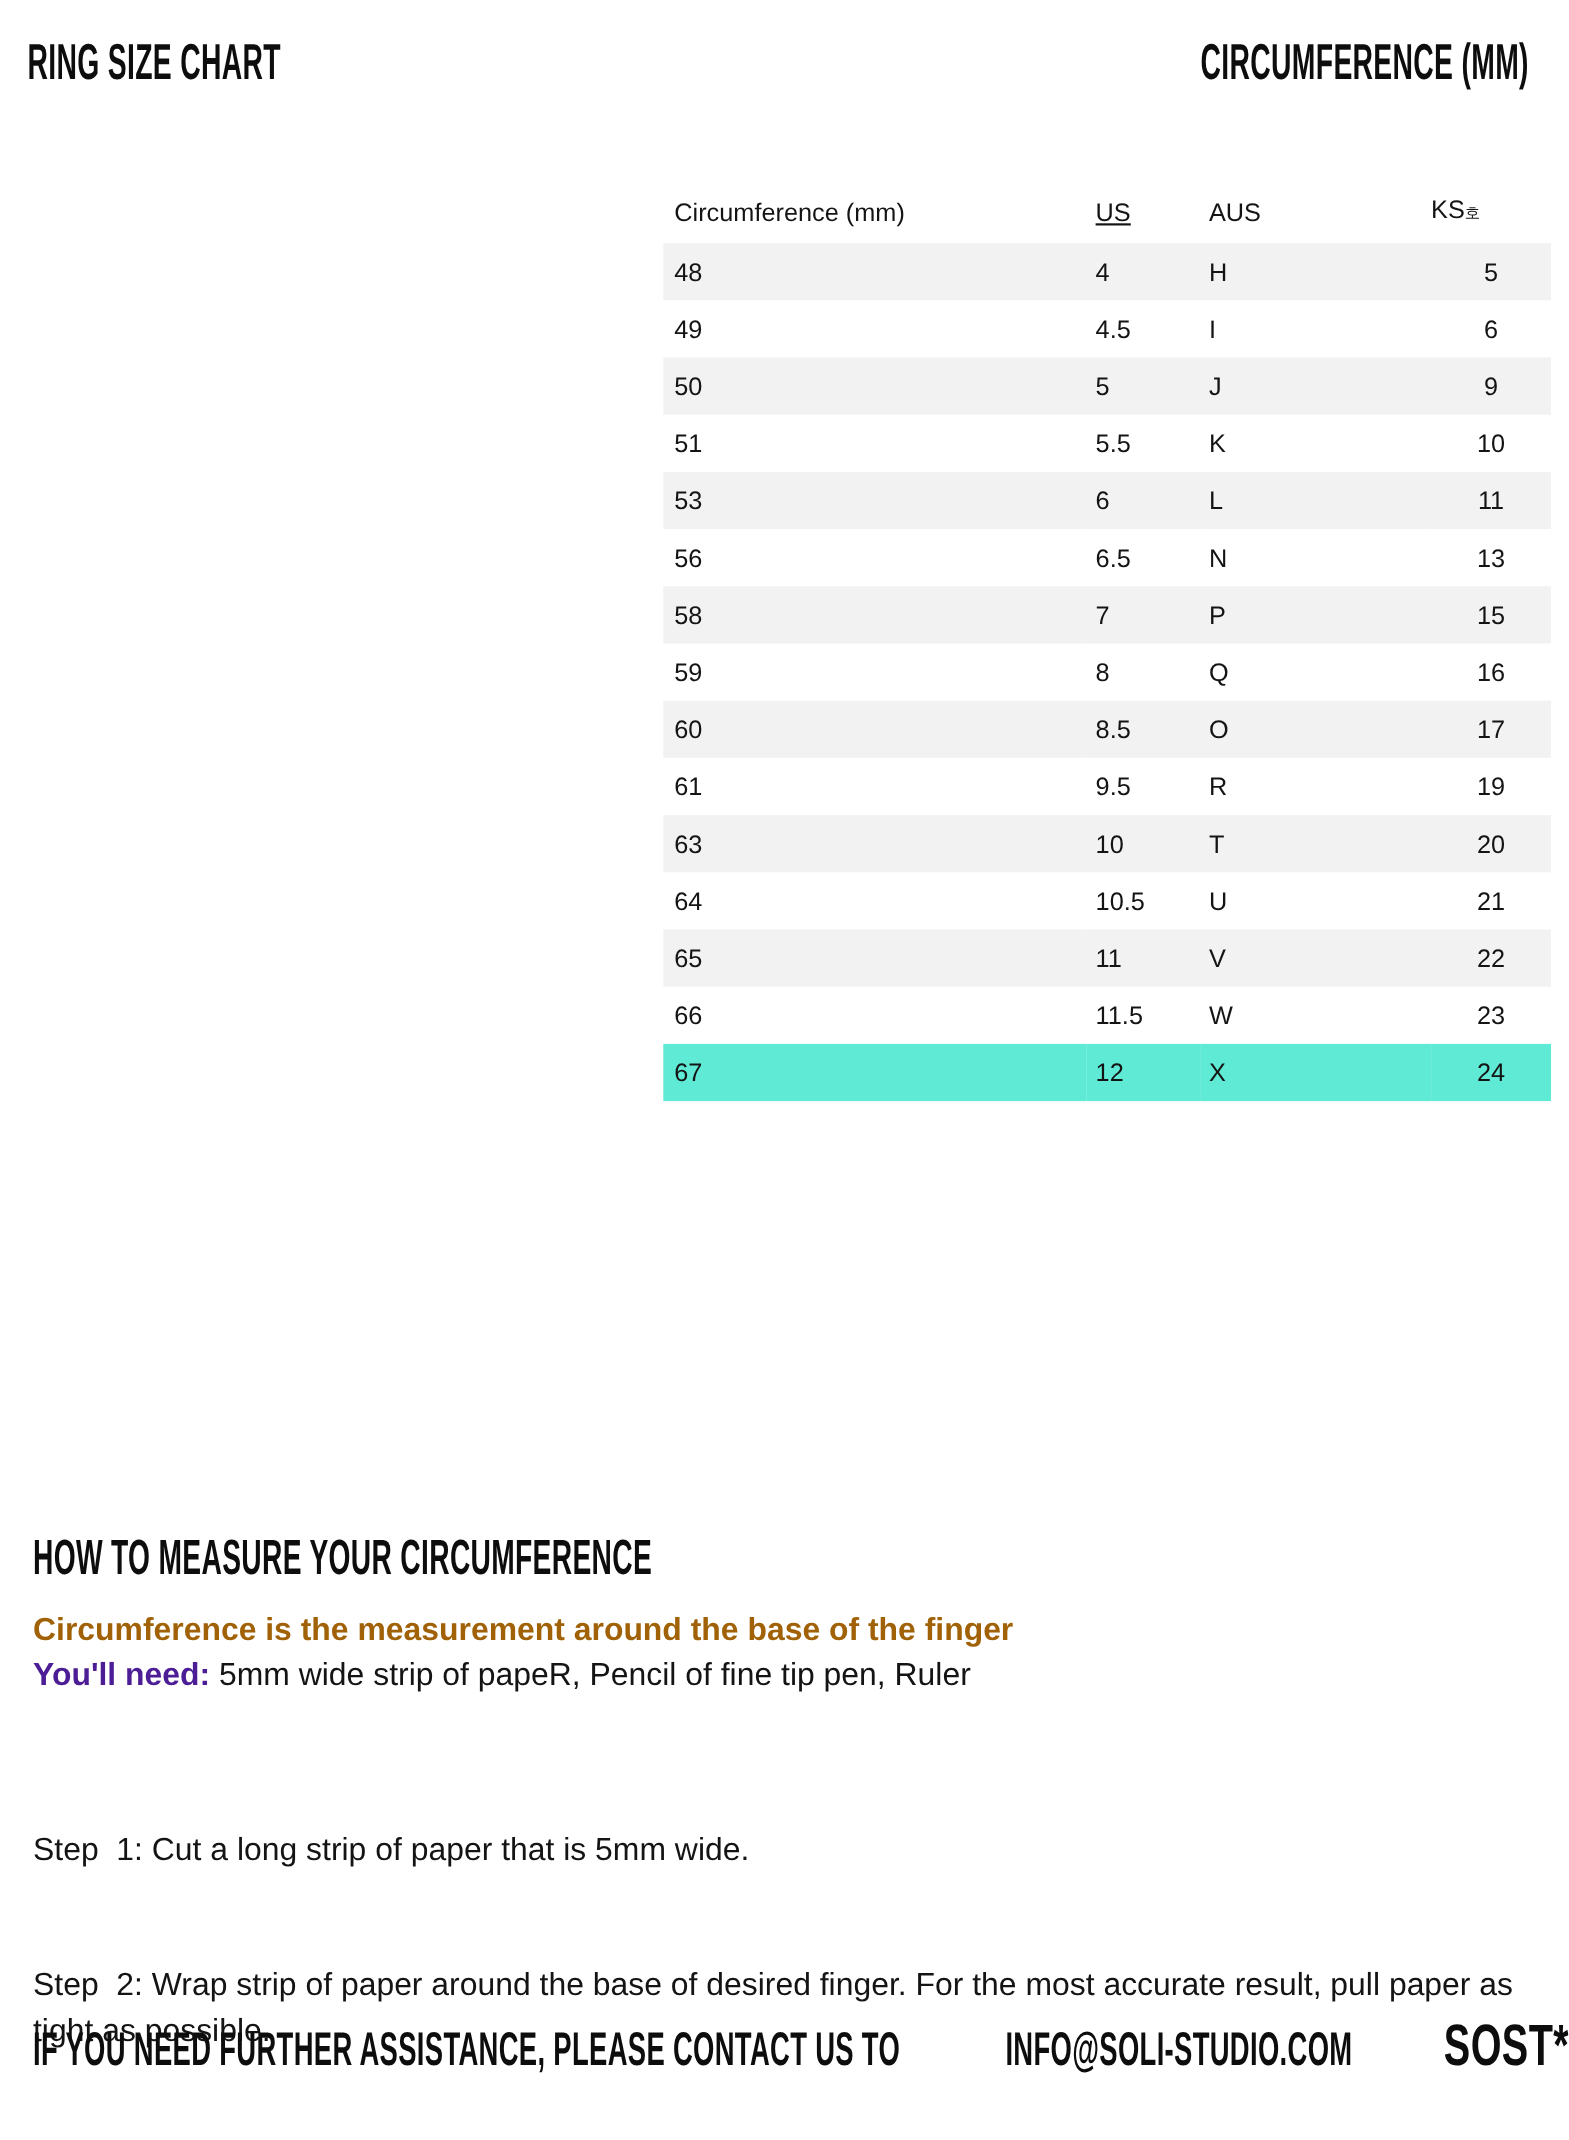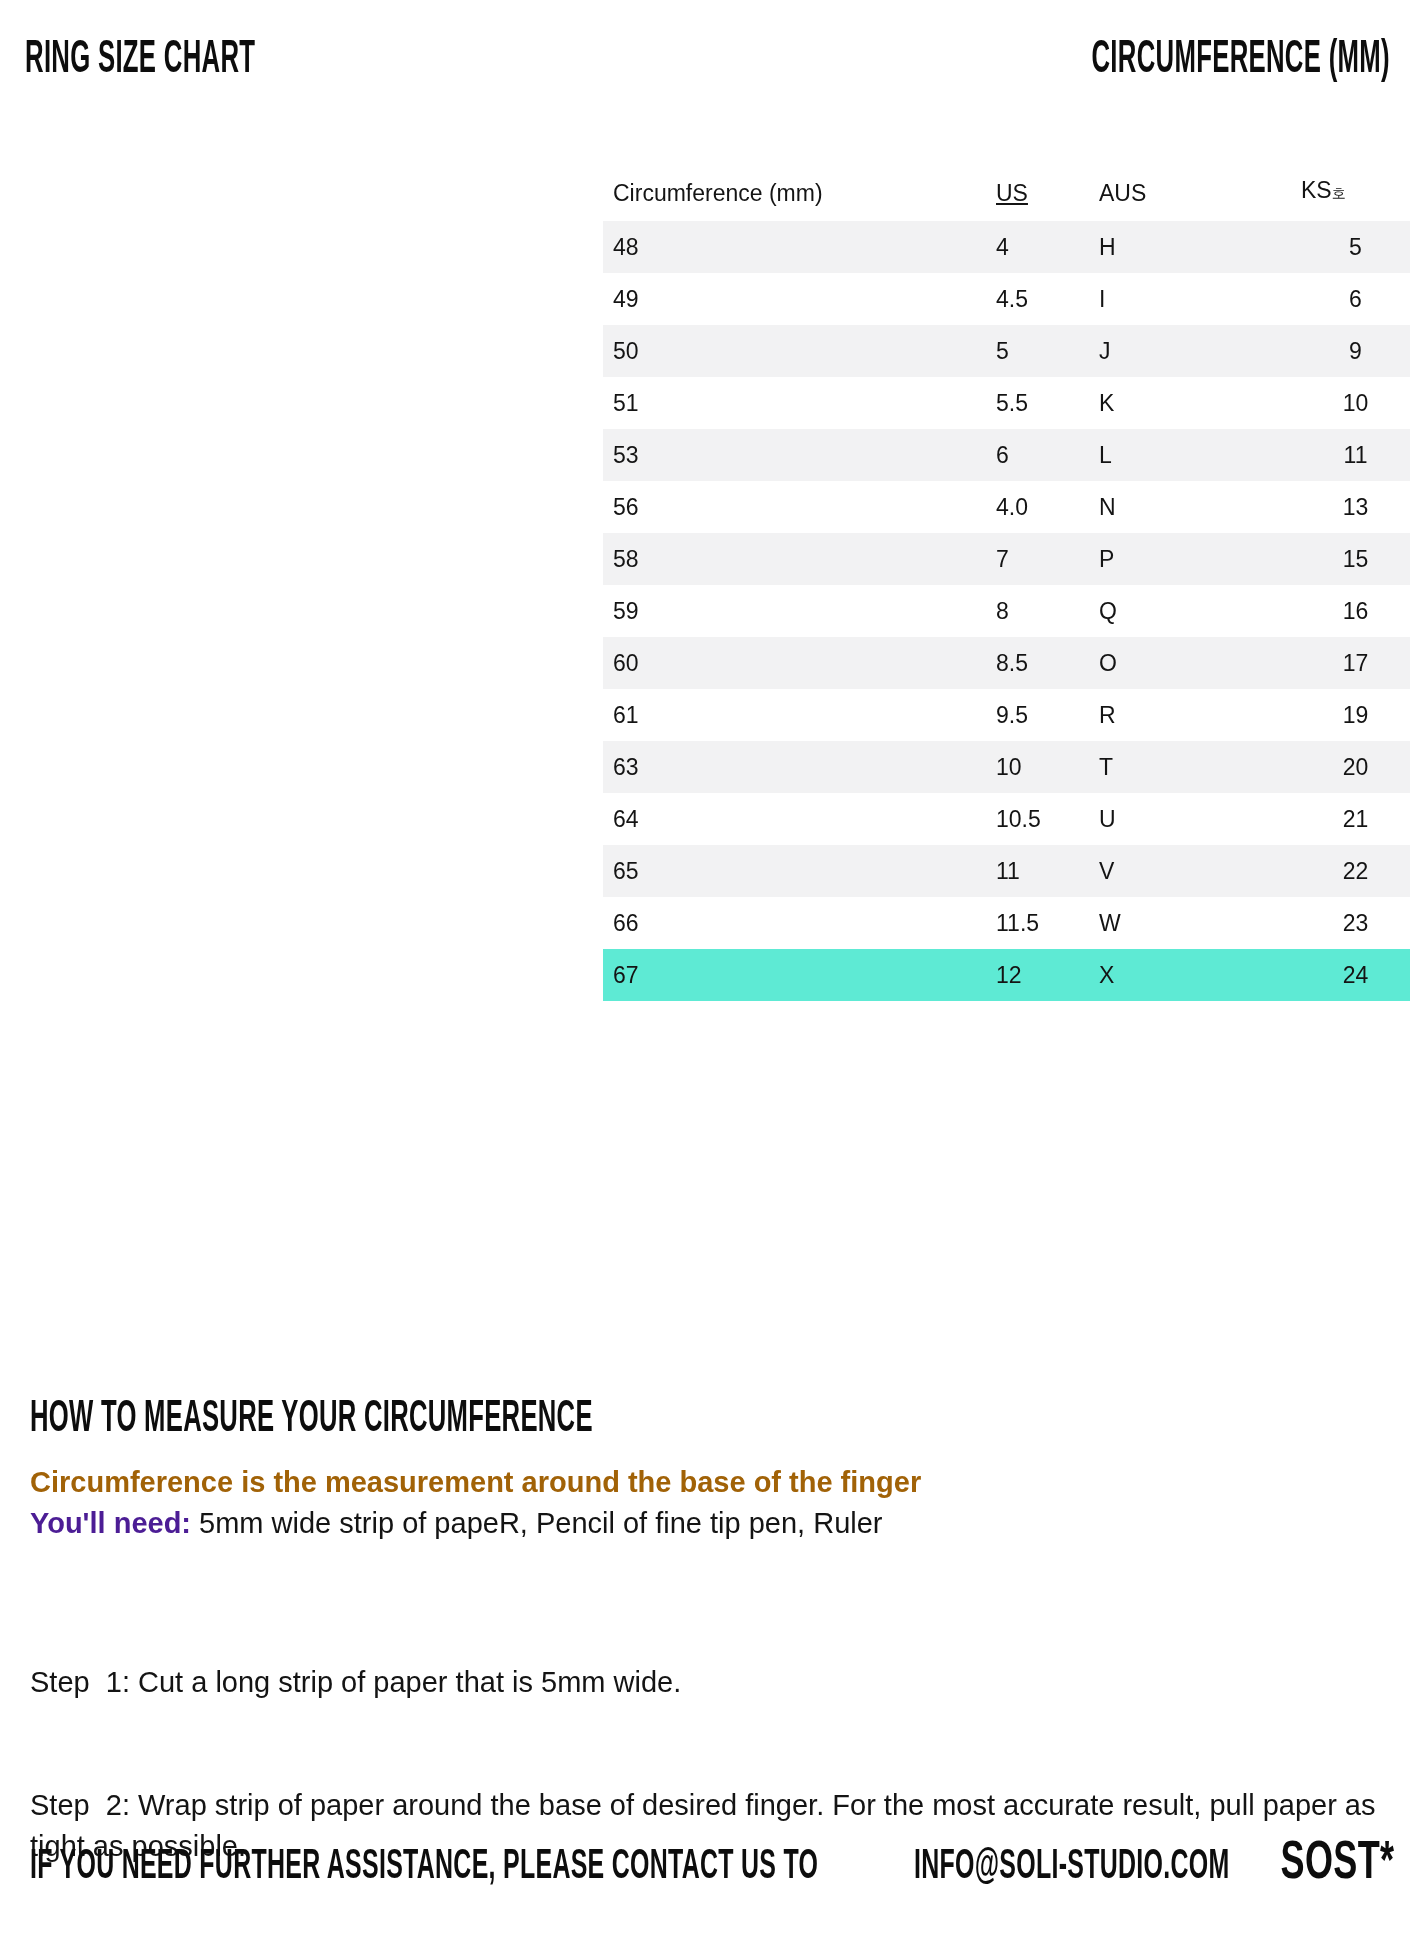--- a/index.html
+++ b/index.html
@@ -75,21 +75,21 @@
   .needs { font-size: 29px; line-height: 41px; white-space: pre-wrap; }
   .needs b { color: #4c1d95; }
   .steps { margin-top: 36px; font-size: 29px; line-height: 41px; white-space: pre-wrap; }
   .steps p { margin: 0; }
 
   
   .footer-assistance { position: absolute; left: 30px;  top: 1842px; font-size: 43px; line-height: 43px; }
   .footer-assistance .condensed { transform: scaleX(0.58); }
   .footer-email { position: absolute; left: 914px; top: 1842px; font-size: 43px; line-height: 43px; }
   .footer-email .condensed { transform: scaleX(0.58); }
-  .footer-brand { position: absolute; right: 32px; top: 1833px; font-size: 53px; line-height: 53px; text-align: center; }
+  .footer-brand { position: absolute; right: 0; top: 1833px; font-size: 53px; line-height: 53px; text-align: center; }
   .footer-brand .condensed { transform: scaleX(0.68); }
 </style>
 </head>
 <body>
 
 <div class="page">
 
   <div class="title-left">
     <span class="condensed">RING SIZE CHART</span>
   </div>
@@ -133,21 +133,21 @@
             <td>10</td>
           </tr>
           <tr>
             <td>53</td>
             <td>6</td>
             <td>L</td>
             <td>11</td>
           </tr>
           <tr>
             <td>56</td>
-            <td>4.0</td>
+            <td>6.5</td>
             <td>N</td>
             <td>13</td>
           </tr>
           <tr>
             <td>58</td>
             <td>7</td>
             <td>P</td>
             <td>15</td>
           </tr>
           <tr>

